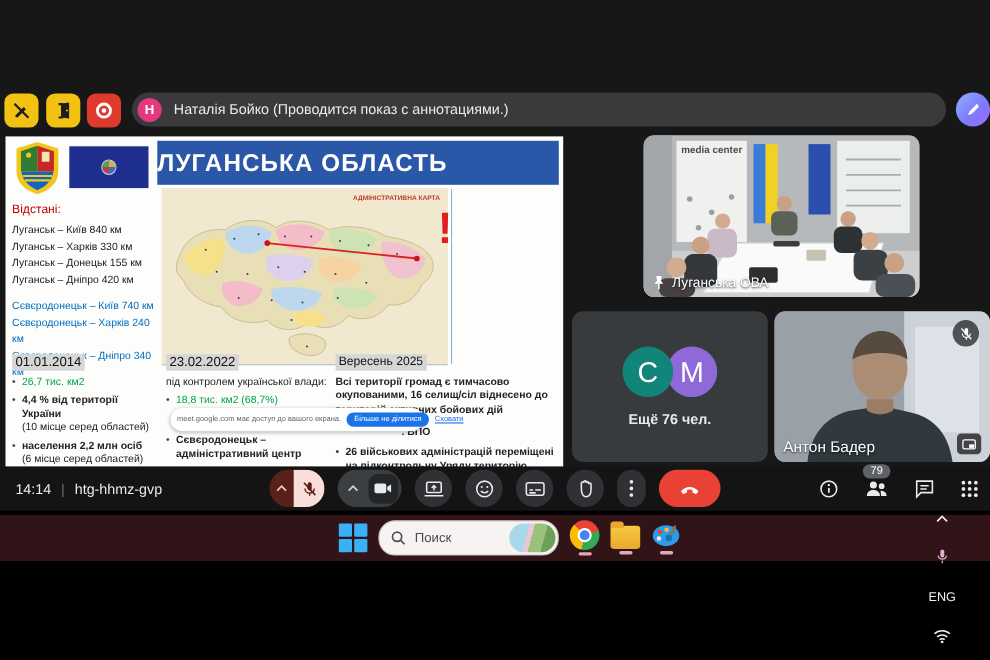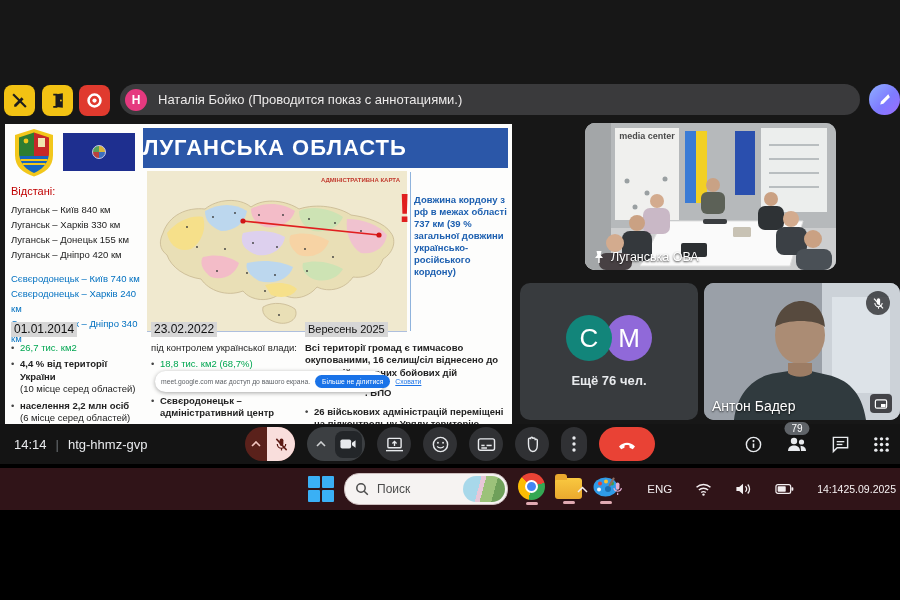--- a/index.html
+++ b/index.html
@@ -92,21 +92,21 @@
         font-family:"Liberation Sans",sans-serif;}
   .tb-search input::placeholder{color:#4c4c4c;}
   .search-thumb{position:absolute;right:2px;top:2px;width:42px;height:26px;border-radius:13px;
         background:linear-gradient(105deg,#a8d8ea 0 38%,#e8c7d8 38% 48%,#9cc27a 48% 72%,#6fa05a 72%);}
   .chrome-icon{position:relative;width:27px;height:27px;border-radius:50%;
         background:conic-gradient(from -45deg,#ea4335 0 33%,#34a853 33% 66%,#fbbc05 66% 100%);}
   .chrome-icon::before{content:"";position:absolute;inset:7px;background:#4285f4;border:2.5px solid #fff;border-radius:50%;}
   .folder-icon{position:relative;width:27px;height:21px;background:linear-gradient(#f9c840,#eaa92e);border-radius:3px;margin-top:4px;}
   .folder-icon::before{content:"";position:absolute;left:0;top:-4px;width:12px;height:6px;background:#eaa92e;border-radius:3px 3px 0 0;}
   .indicator{width:12px;height:3px;border-radius:2px;background:#e0aab2;margin-top:2px;}
-  .tray{position:absolute;right:4px;top:0;height:42px;display:flex;gap:23px;color:#f3eef0;}
+  .tray{position:absolute;right:4px;top:0;height:42px;display:flex;gap:23px;color:#f3eef0;flex-direction:column;}
   .tray-text{font-size:11.5px;color:#f3eef0;}
   .clock-block{text-align:right;font-size:10.5px;line-height:13px;color:#f7f2f3;}
   svg{display:block;}
 </style>
 </head>
 <body>
 
 <div id="root">
 
   <div class="abs meet-region"></div>
@@ -219,21 +219,20 @@
         </g>
         <line x1="96" y1="50" x2="232" y2="64" stroke="#e01f1f" stroke-width="1.6"></line>
         <circle cx="96" cy="50" r="2.6" fill="#d01414"></circle>
         <circle cx="232" cy="64" r="2.6" fill="#d01414"></circle>
         <text x="253" y="11" text-anchor="end" font-size="6" font-weight="bold" fill="#c23a2e">АДМІНІСТРАТИВНА КАРТА</text>
       </svg>
     </div>
     <div class="abs map-vline"></div>
 
     <div class="abs warn-mark">!</div>
-    <div class="abs border-note">Довжина кордону з рф в межах області 737 км (39  % загальної довжини українсько-російського кордону)</div>
 
     <div class="abs col" style="left:6px;width:133px;">
       <span class="date-badge">01.01.2014</span>
       <div class="bullet g">26,7 тис. км2</div>
       <div class="bullet">
         <div class="w600">4,4 % від території України</div>
         <div>(10 місце серед областей)</div>
       </div>
       <div class="bullet">
         <div class="w600">населення 2,2 млн осіб</div>

